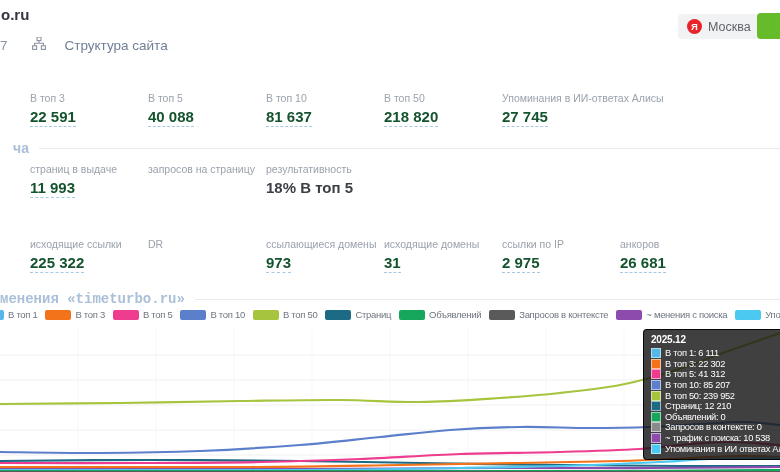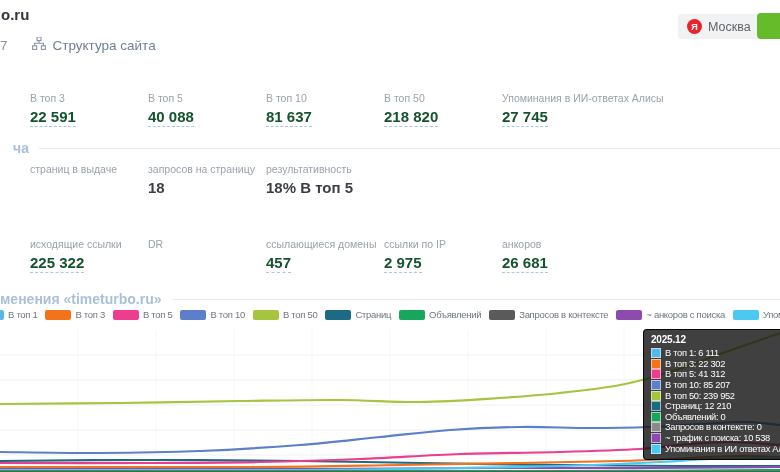--- a/index.html
+++ b/index.html
@@ -5,21 +5,21 @@
   html,body{margin:0;padding:0;background:#fff;}
   #app{
     position:relative;width:780px;height:472px;overflow:hidden;
     font-family:"Liberation Sans","DejaVu Sans",sans-serif;
     background:#fff;color:#3b3f45;
   }
   
   .title{position:absolute;left:1px;top:6px;font-size:15px;font-weight:600;color:#33373d;}
   .subnav{position:absolute;left:0;top:37px;display:flex;align-items:center;font-size:13.5px;color:#7d8896;}
   .subnav .count{color:#8a93a0;margin-right:24px;}
-  .subnav .struct{display:flex;align-items:center;gap:7px;color:#6f7f95;cursor:pointer;}
+  .subnav .struct{display:flex;align-items:center;gap:19px;color:#6f7f95;cursor:pointer;}
   .region-btn{
     position:absolute;left:678px;top:14px;height:25px;display:flex;align-items:center;gap:6px;
     background:#f0f2f4;border-radius:4px;padding:0 9px;font-size:12.5px;color:#5f6368;cursor:pointer;
   }
   .ya-badge{width:15px;height:15px;border-radius:50%;background:#e8232a;color:#fff;font-size:9.5px;
     display:flex;align-items:center;justify-content:center;font-weight:700;}
   .caret{width:0;height:0;border-left:4px solid transparent;border-right:4px solid transparent;border-top:5px solid #9aa0a6;}
   .green-btn{position:absolute;left:757px;top:13px;width:40px;height:26px;background:#66bb2a;border-radius:4px;cursor:pointer;}
   
   .divider{position:absolute;left:0;display:flex;align-items:center;width:780px;}
@@ -103,53 +103,57 @@
         <div class="stat-value link"><span>218 820</span></div>
       </div>
       <div class="stat-col auto">
         <div class="stat-label">Упоминания в ИИ-ответах Алисы</div>
         <div class="stat-value link"><span>27 745</span></div>
       </div>
     </div>
   <div class="stat-row" style="top:163px;justify-content:center;">
       <div class="stat-col">
         <div class="stat-label">страниц в выдаче</div>
+        <div class="stat-value link"><span>11 993</span></div>
       </div>
       <div class="stat-col">
         <div class="stat-label">запросов на страницу</div>
-        <div class="stat-value"><span>18</span></div>
       </div>
       <div class="stat-col auto">
         <div class="stat-label">результативность</div>
         <div class="stat-value"><span>18% В топ 5</span></div>
       </div>
     </div>
   <div class="stat-row" style="top:238px;">
       <div class="stat-col">
         <div class="stat-label">исходящие ссылки</div>
         <div class="stat-value link"><span>225 322</span></div>
       </div>
       <div class="stat-col">
         <div class="stat-label">DR</div>
       </div>
       <div class="stat-col">
         <div class="stat-label">ссылающиеся домены</div>
-        <div class="stat-value link"><span>457</span></div>
+        <div class="stat-value link"><span>973</span></div>
+      </div>
+      <div class="stat-col">
+        <div class="stat-label">исходящие домены</div>
+        <div class="stat-value link"><span>31</span></div>
       </div>
       <div class="stat-col">
         <div class="stat-label">ссылки по IP</div>
         <div class="stat-value link"><span>2 975</span></div>
       </div>
       <div class="stat-col auto">
         <div class="stat-label">анкоров</div>
         <div class="stat-value link"><span>26 681</span></div>
       </div>
     </div>
 
-  <div class="divider" style="top:291px;">
+  <div class="divider" style="top:291px;font-family:Liberation Mono, monospace;">
     <span class="dtext">менения «timeturbo.ru»</span>
     <span class="dline"></span>
   </div>
 
   <div class="legend">
       <div class="legend-item">
         <span class="legend-swatch" style="background: rgb(85, 184, 232); margin-left: -30px;"></span>
         <span class="legend-label">В топ 1</span>
       </div>
       <div class="legend-item">
@@ -175,21 +179,21 @@
       <div class="legend-item">
         <span class="legend-swatch" style="background: rgb(22, 167, 92);"></span>
         <span class="legend-label">Объявлений</span>
       </div>
       <div class="legend-item">
         <span class="legend-swatch" style="background: rgb(90, 90, 90);"></span>
         <span class="legend-label">Запросов в контексте</span>
       </div>
       <div class="legend-item">
         <span class="legend-swatch" style="background: rgb(140, 75, 173);"></span>
-        <span class="legend-label">~ анкоров с поиска</span>
+        <span class="legend-label">~ менения с поиска</span>
       </div>
       <div class="legend-item">
         <span class="legend-swatch" style="background: rgb(76, 201, 240);"></span>
         <span class="legend-label">Упоминания в ИИ ответах Алисы</span>
       </div>
     </div>
 
   <svg class="chart" viewBox="0 0 780 142" preserveAspectRatio="none">
       <line x1="0" x2="780" y1="25" y2="25" stroke="#f0f0f0" stroke-width="1"></line>
       <line x1="0" x2="780" y1="50" y2="50" stroke="#f0f0f0" stroke-width="1"></line>

